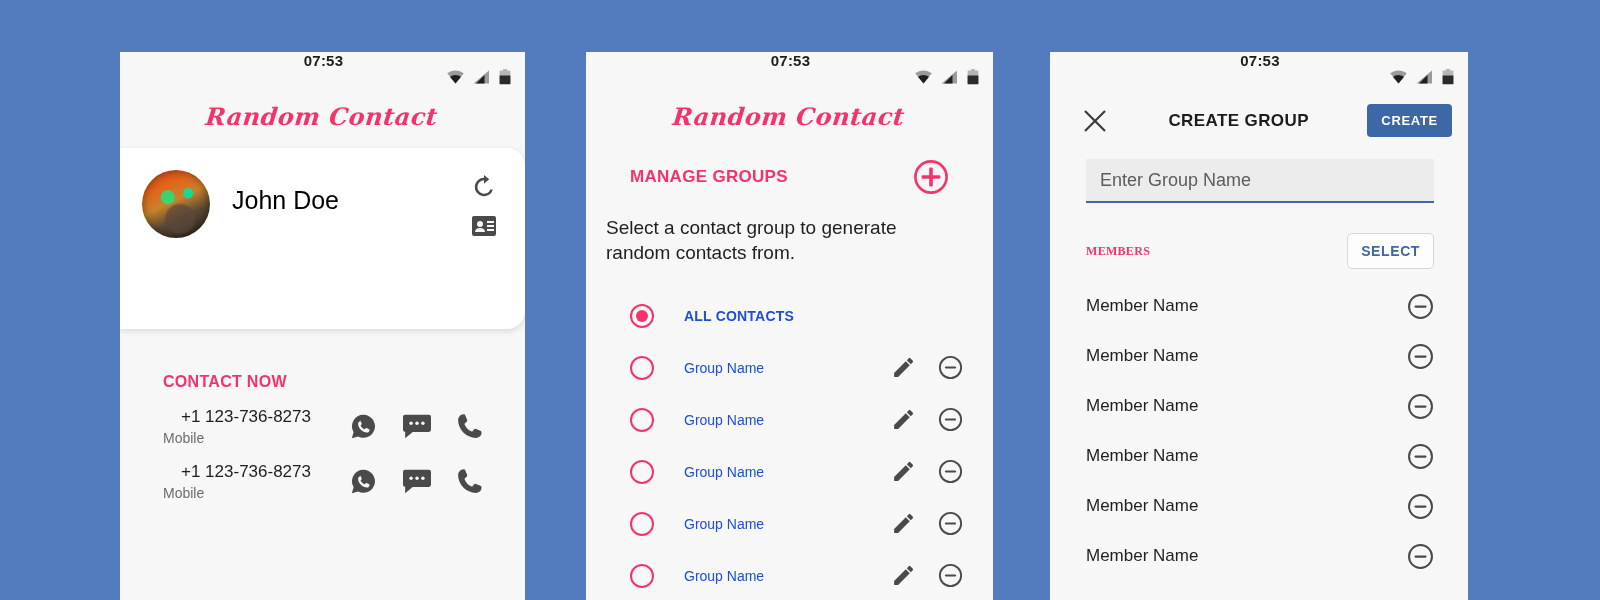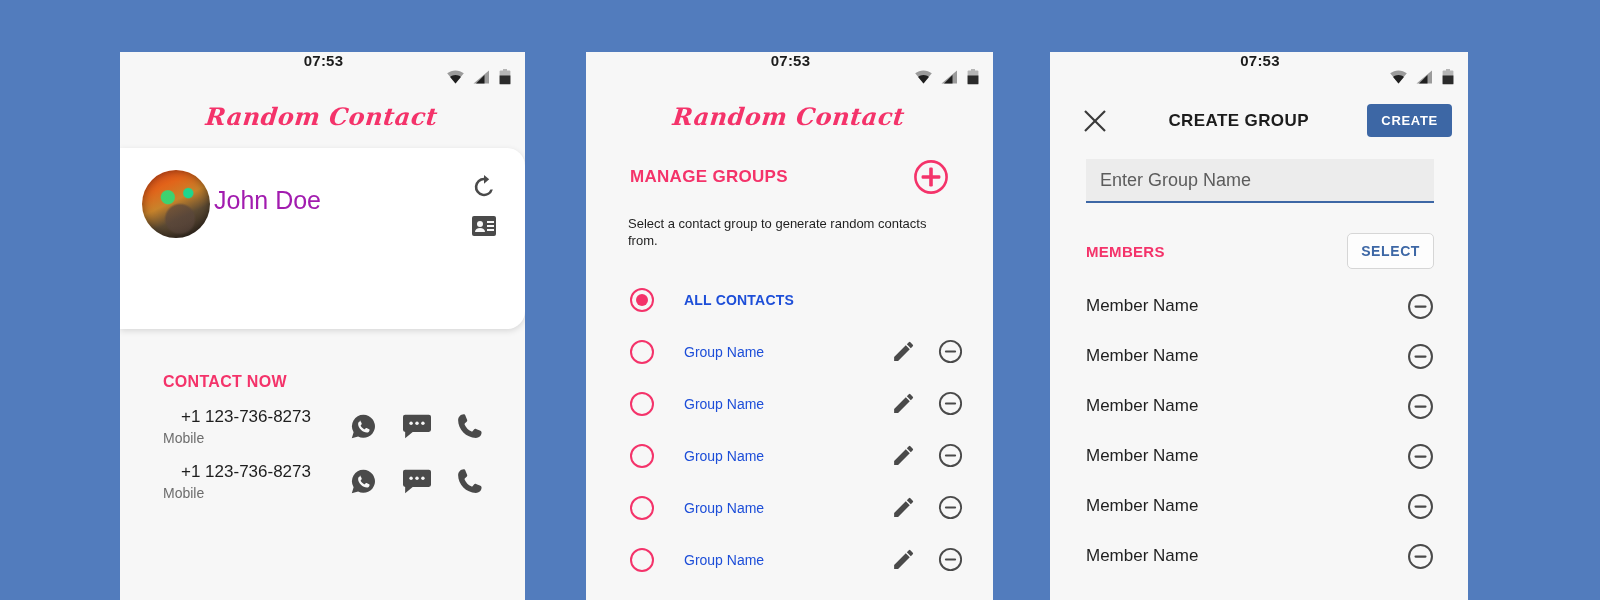--- a/index.html
+++ b/index.html
@@ -69,24 +69,24 @@
     flex: 0 0 68px;
     overflow: hidden;
     background:
       radial-gradient(circle at 68% 34%, rgba(0,230,160,.85) 0 7%, transparent 9%),
       radial-gradient(circle at 38% 40%, rgba(45,220,120,.9) 0 11%, transparent 13%),
       radial-gradient(circle at 56% 72%, rgba(90,70,60,.7) 0 22%, transparent 26%),
       linear-gradient(155deg, #d8441b 0%, #e2641a 26%, #c8832b 46%, #5c4a33 66%, #241c18 100%);
     box-shadow: inset 0 0 10px rgba(0,0,0,.45);
   }
   .contact-name {
-    margin-left: 4px;
+    margin-left: 22px;
     margin-top: 16px;
     font-size: 25px;
-    color: #a21caf;
+    color: #000000;
   }
   .card-actions {
     position: absolute;
     right: 28px; top: 26px;
     display: flex; flex-direction: column; gap: 16px; align-items: center;
   }
   .card-actions svg { display: block; fill: #4a4a4a; }
 
   .section-label {
     color: #f4336a;
@@ -104,22 +104,22 @@
   .phone-type { font-size: 14px; color: #6d6d6d; margin-top: 3px; }
   .phone-actions { margin-left: auto; display: flex; align-items: center; gap: 26px; padding-right: 42px; }
   .phone-actions svg { display: block; fill: #4a4a4a; }
 
   
   .mg-head { display: flex; align-items: center; padding: 28px 44px 0 44px; }
   .mg-head .section-label { font-size: 17px; }
   .plus-btn { margin-left: auto; }
   .plus-btn svg { display: block; }
   .mg-desc {
-    padding: 20px 44px 0 42px;
-    font-size: 13px; color: #1f1f1f; line-height: 1.34;
+    padding: 20px 44px 0 20px;
+    font-size: 19px; color: #1f1f1f; line-height: 1.34;
   }
   .grp-list { margin-top: 24px; }
   .grp-row { display: flex; align-items: center; height: 52px; padding: 0 30px 0 44px; }
   .radio { width: 24px; height: 24px; border-radius: 50%; border: 2.2px solid #f4336a; flex: 0 0 24px; position: relative; }
   .radio.on::after {
     content: ""; position: absolute; inset: 4px; border-radius: 50%; background: #f4336a;
   }
   .grp-name { margin-left: 30px; font-size: 14px; color: #1d4ed8; }
   .grp-name.bold { font-weight: bold; letter-spacing: .2px; }
   .grp-icons { margin-left: auto; display: flex; align-items: center; gap: 22px; }
@@ -143,21 +143,21 @@
     display: flex; align-items: center;
     padding: 0 14px;
   }
   .name-field input {
     border: none; outline: none; background: transparent;
     width: 100%; font-size: 18px; color: #3c3c3c;
     font-family: "Liberation Sans", sans-serif;
   }
   .name-field input::placeholder { color: #5c5c5c; opacity: 1; }
   .mem-head { display: flex; align-items: center; padding: 30px 34px 0 36px; }
-  .mem-head .section-label { font-size: 15px; }
+  .mem-head .section-label { font-size: 12px; font-family: Liberation Serif, serif; }
   .btn-select {
     margin-left: auto;
     background: #fdfdfd; color: #3d67a5;
     border: 1px solid #d6d6d6; border-radius: 5px;
     font-size: 14px; font-weight: bold; letter-spacing: .6px;
     padding: 9px 13px;
     font-family: "Liberation Sans", sans-serif;
   }
   .mem-list { margin-top: 12px; }
   .mem-row { display: flex; align-items: center; height: 50px; padding: 0 34px 0 36px; }

